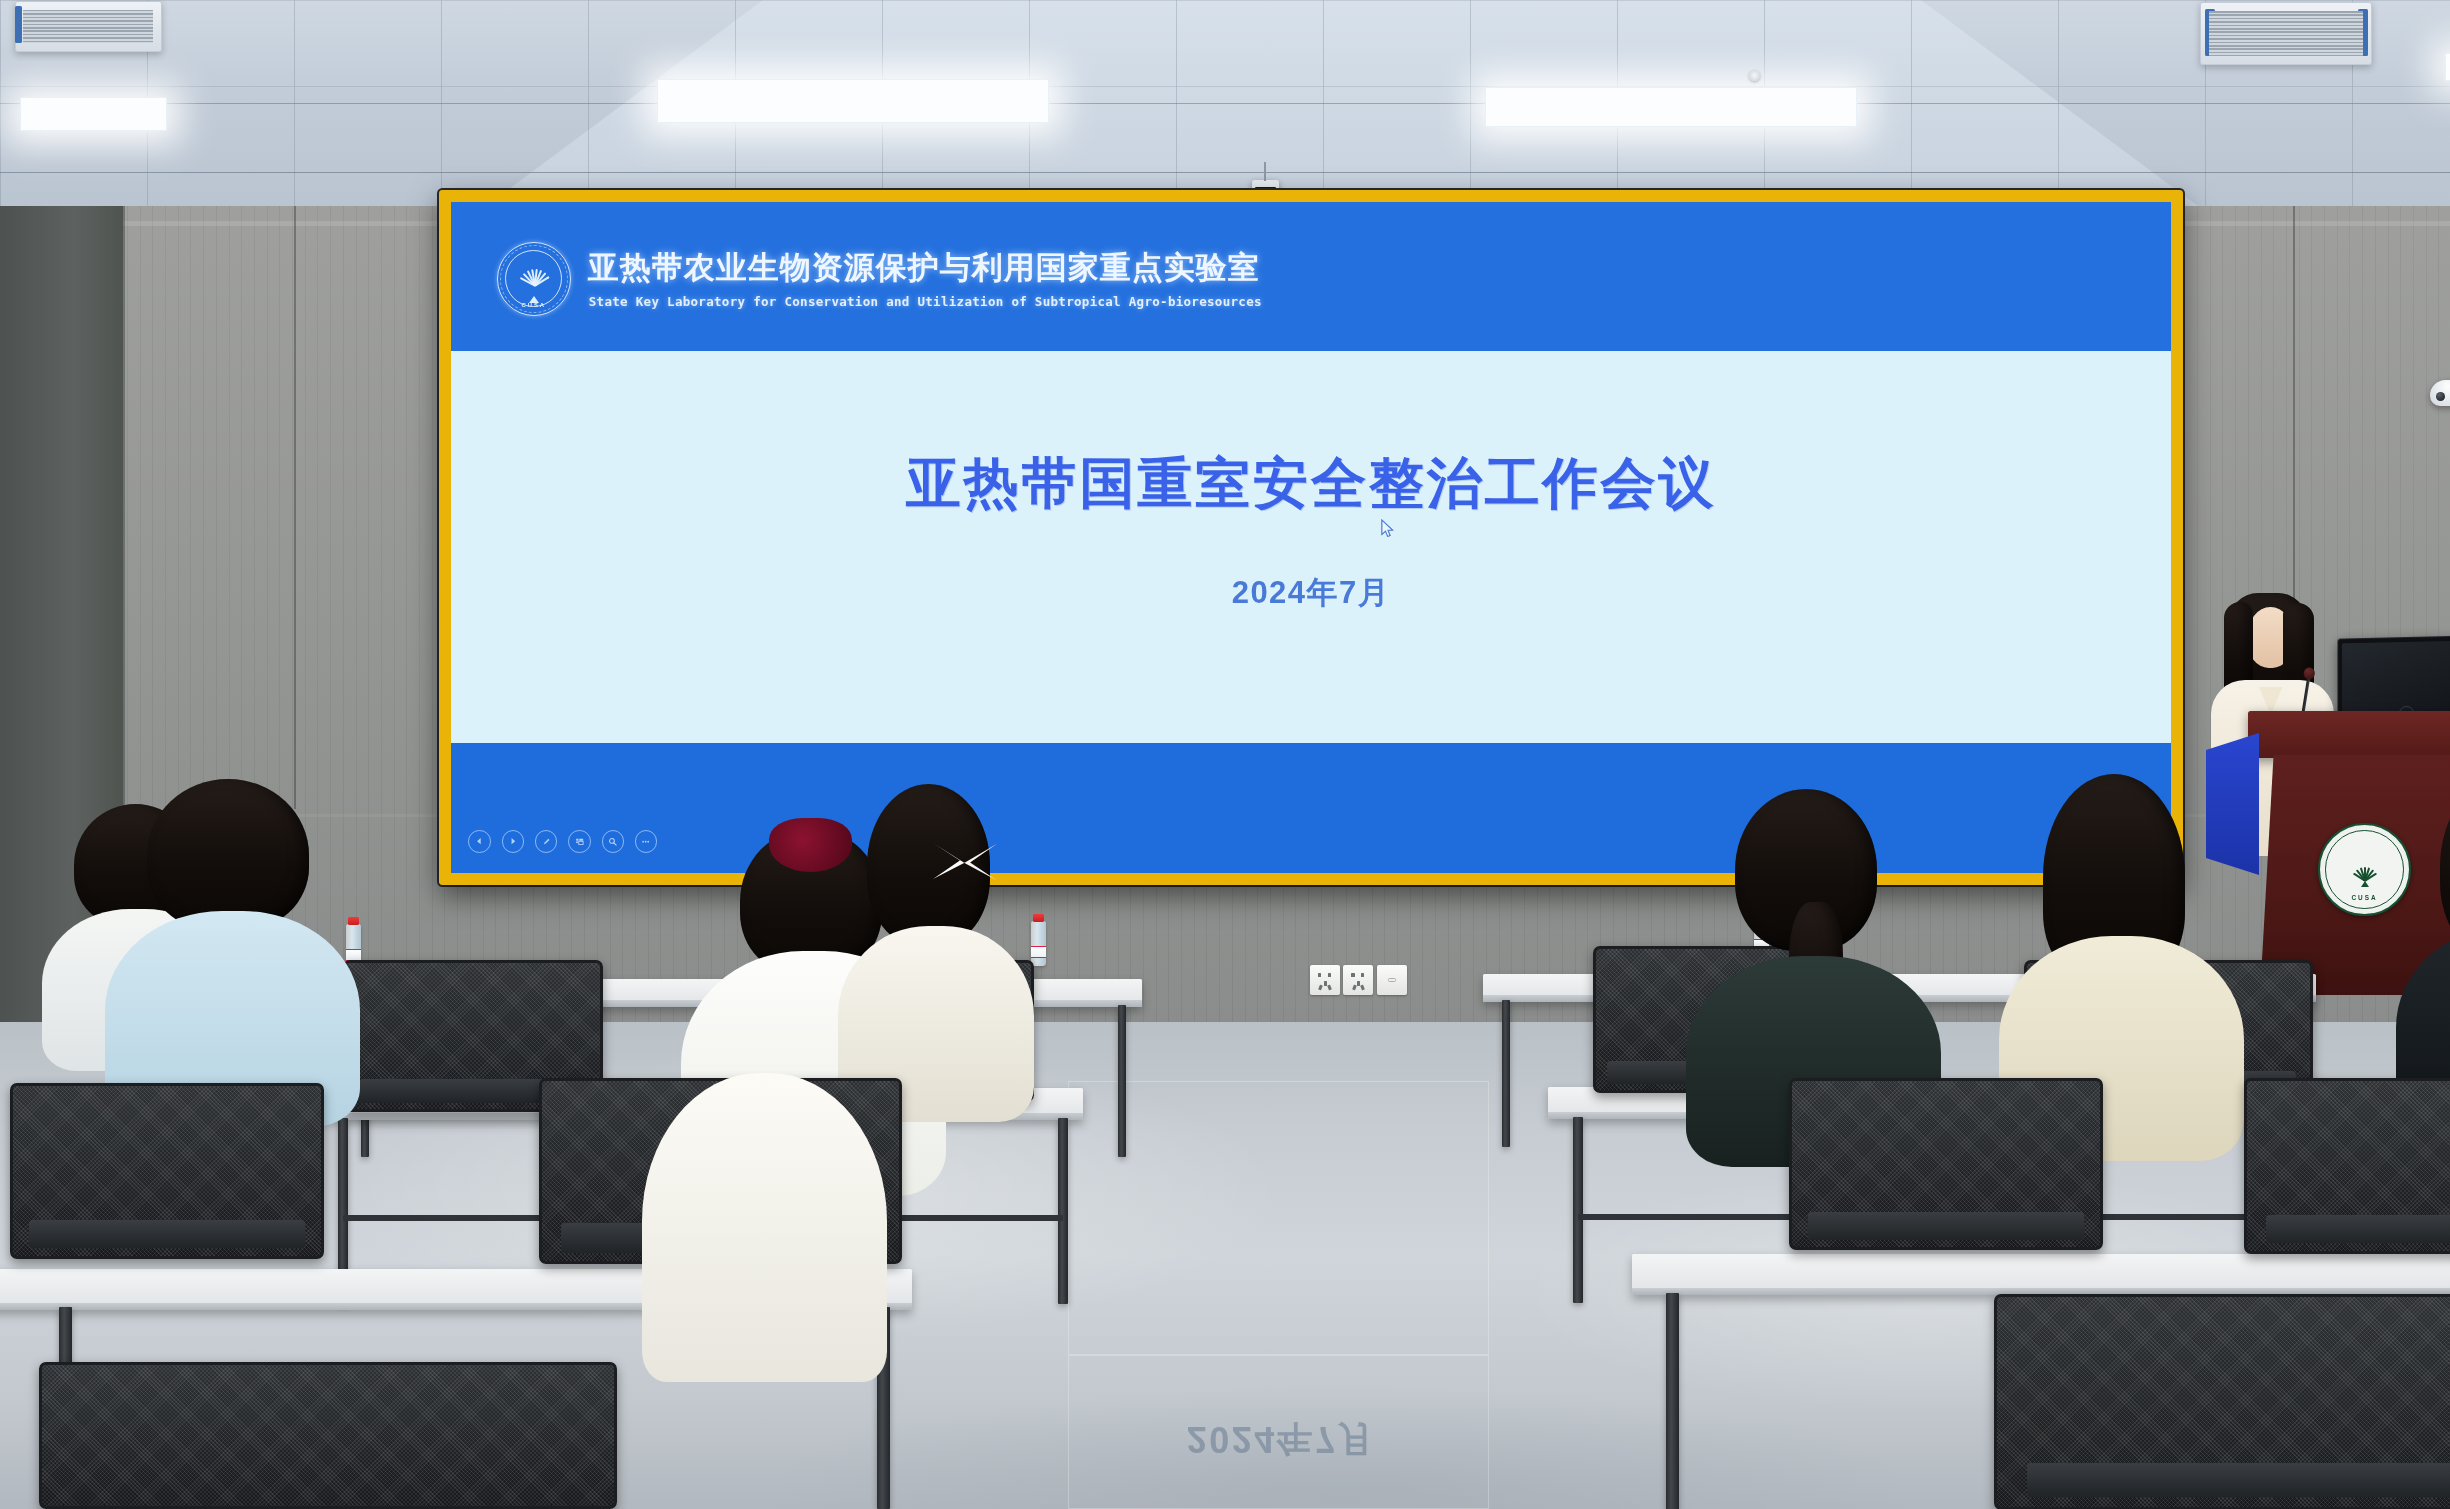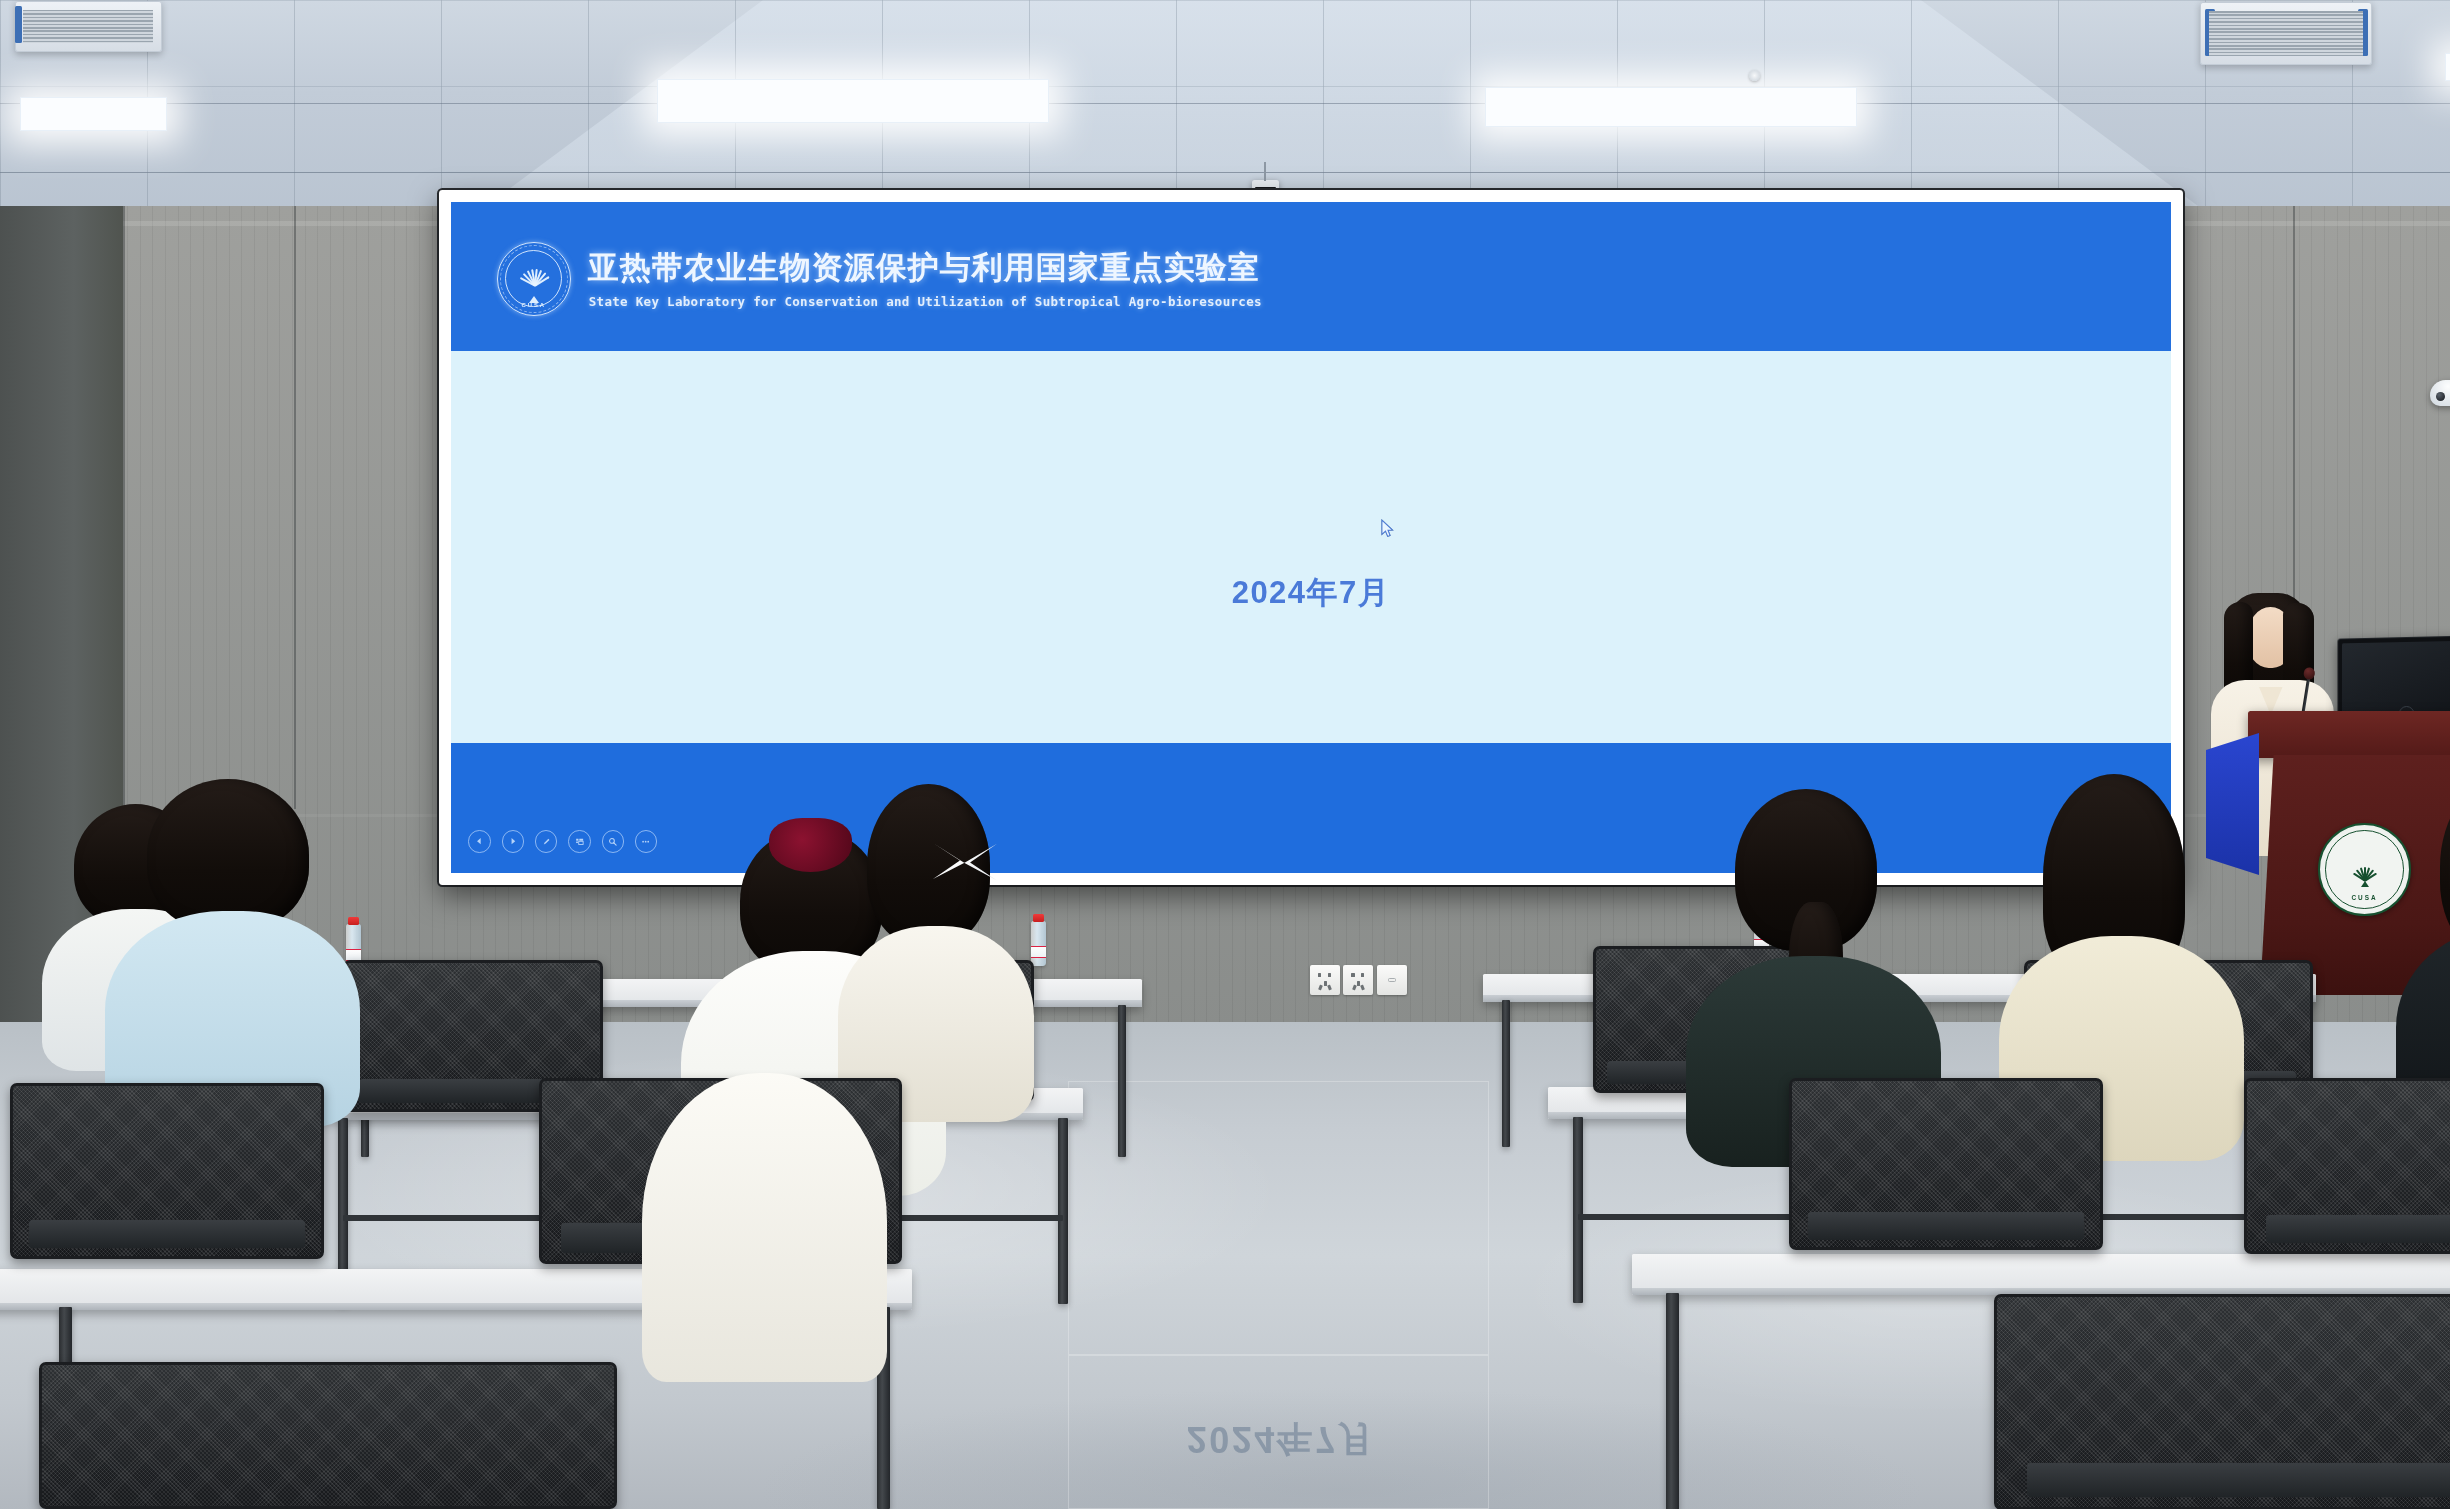--- a/index.html
+++ b/index.html
@@ -75,21 +75,21 @@
   .outlet .h2{width:3.4px;height:4.4px;left:17.6px;top:7.8px;}
   .outlet .h3{width:2.9px;height:4.9px;left:13.7px;top:15.7px;}
   .outlet .h4{width:2.9px;height:4.9px;left:9.3px;top:19.6px;transform:rotate(22deg);}
   .outlet .h5{width:2.9px;height:4.9px;left:18px;top:19.6px;transform:rotate(-22deg);}
   .outlet.blank .dot{position:absolute;left:11.3px;top:13.2px;width:7.8px;height:3.4px;
      border:0.7px solid #a9aeb1;border-radius:1.5px;background:none;}
 
   
   .screen-frame{
     position:absolute;left:439px;top:190px;width:1744px;height:695px;
-    background:#ffffff;border-radius:3.4px;
+    background:#eab308;border-radius:3.4px;
     box-shadow:0 10.8px 29px rgba(0,0,0,.5), 0 0 0 2px #2a2d31;
   }
   .slide{
     position:absolute;left:11.8px;top:11.8px;right:11.8px;bottom:11.8px;
     background:#1f6ddd;overflow:hidden;
   }
   .slide-head{position:absolute;left:0;top:0;width:100%;height:149px;background:#2470de;}
   .slide-body{position:absolute;left:0;top:149px;width:100%;height:392px;background:#dcf2fb;}
   .slide-foot{position:absolute;left:0;top:541px;width:100%;bottom:0;background:#1f6ddd;}
 
@@ -294,20 +294,21 @@
           <span style="transform:rotate(40deg)"></span>
             <span style="transform:rotate(58deg)"></span>
         </div>
         <div class="flask"></div>
         <div class="cusa">CUSA</div>
       </div>
 
       <div class="lab-cn">亚热带农业生物资源保护与利用国家重点实验室</div>
       <div class="lab-en">State Key Laboratory for Conservation and Utilization of Subtropical Agro-bioresources</div>
 
+      <div class="slide-title">亚热带国重室安全整治工作会议</div>
       <div class="slide-date">2024年7月</div>
 
       <div class="cursor">
         <svg width="14.7" height="20.6" viewBox="0 0 16 22">
             <path d="M1 1 L1 16.5 L4.9 13 L7.3 18.8 L9.9 17.7 L7.6 12.1 L12.6 11.8 Z" fill="#eaf6ff" stroke="#4a7ad8" stroke-width="1.1"></path>
           </svg>
       </div>
 
       <div class="pptbar">
         <div class="pptbtn">

